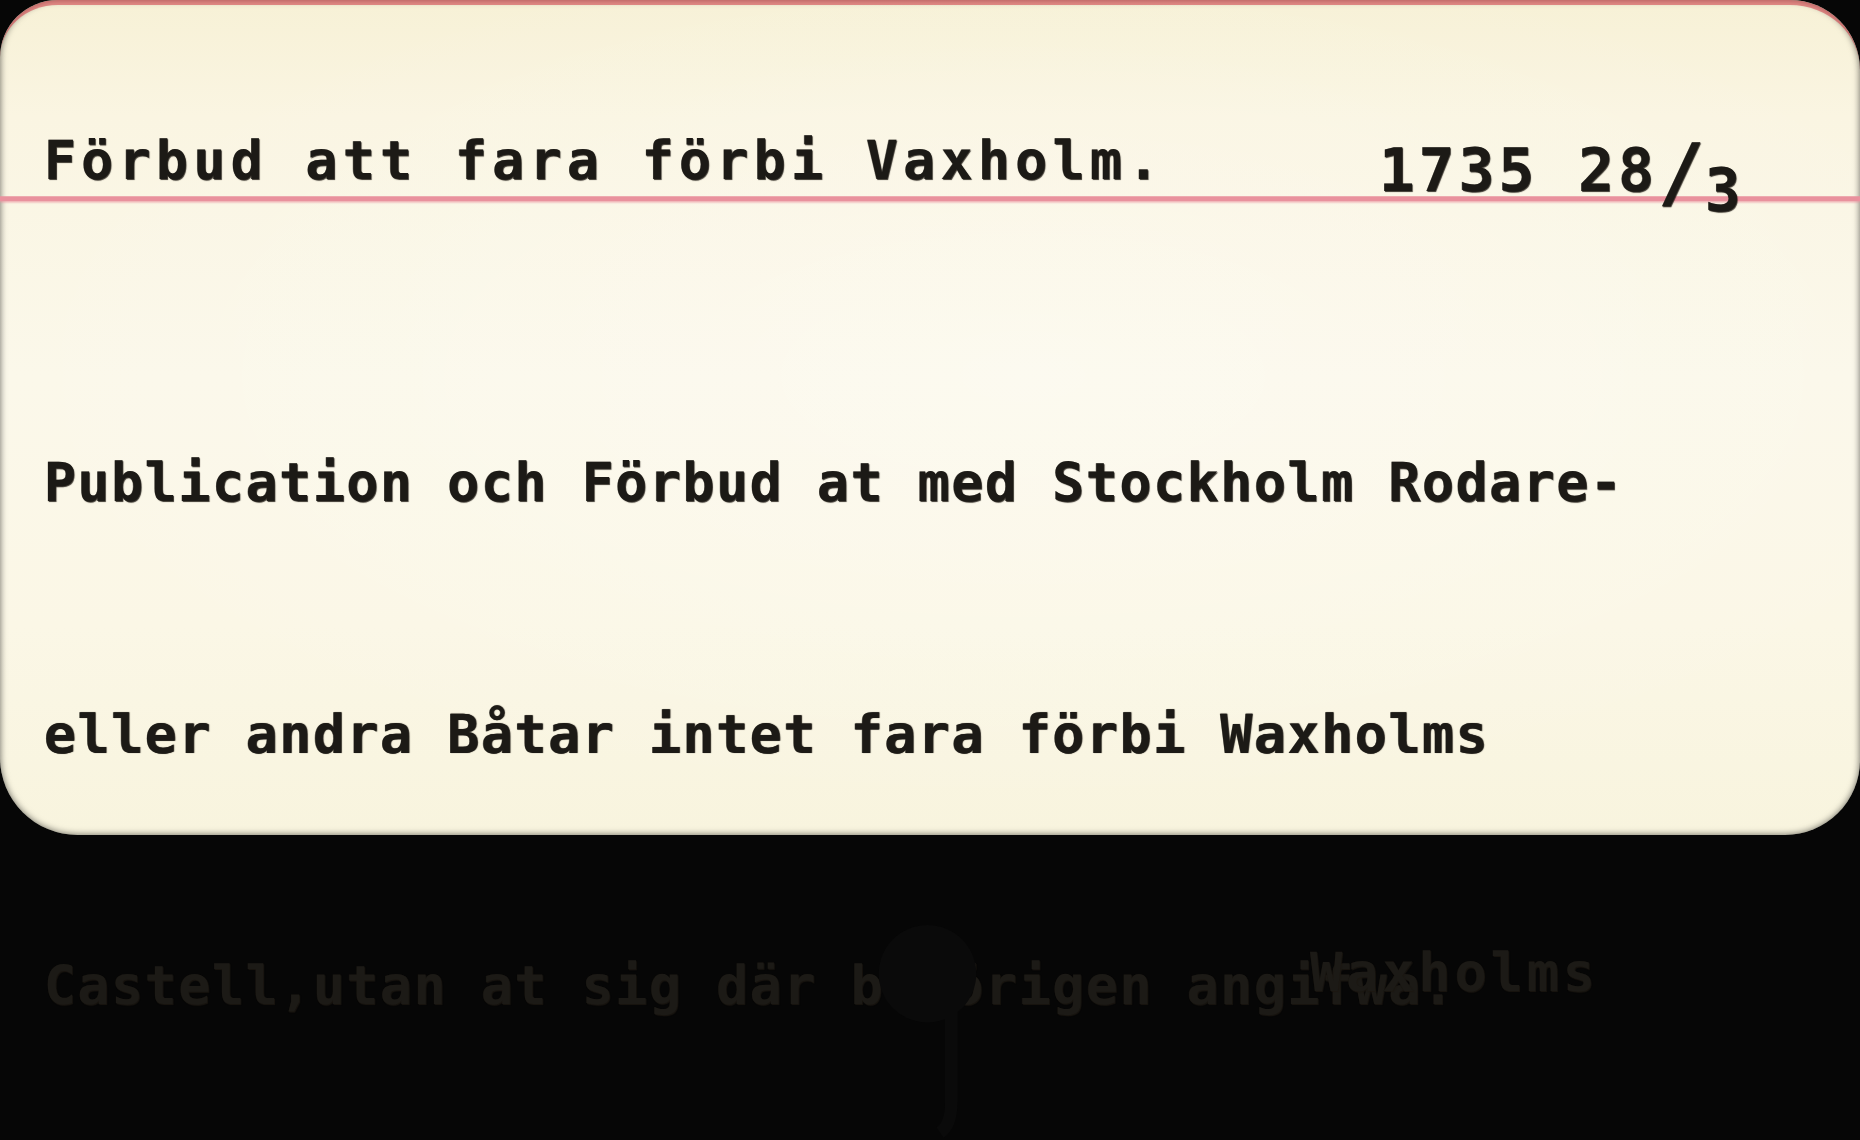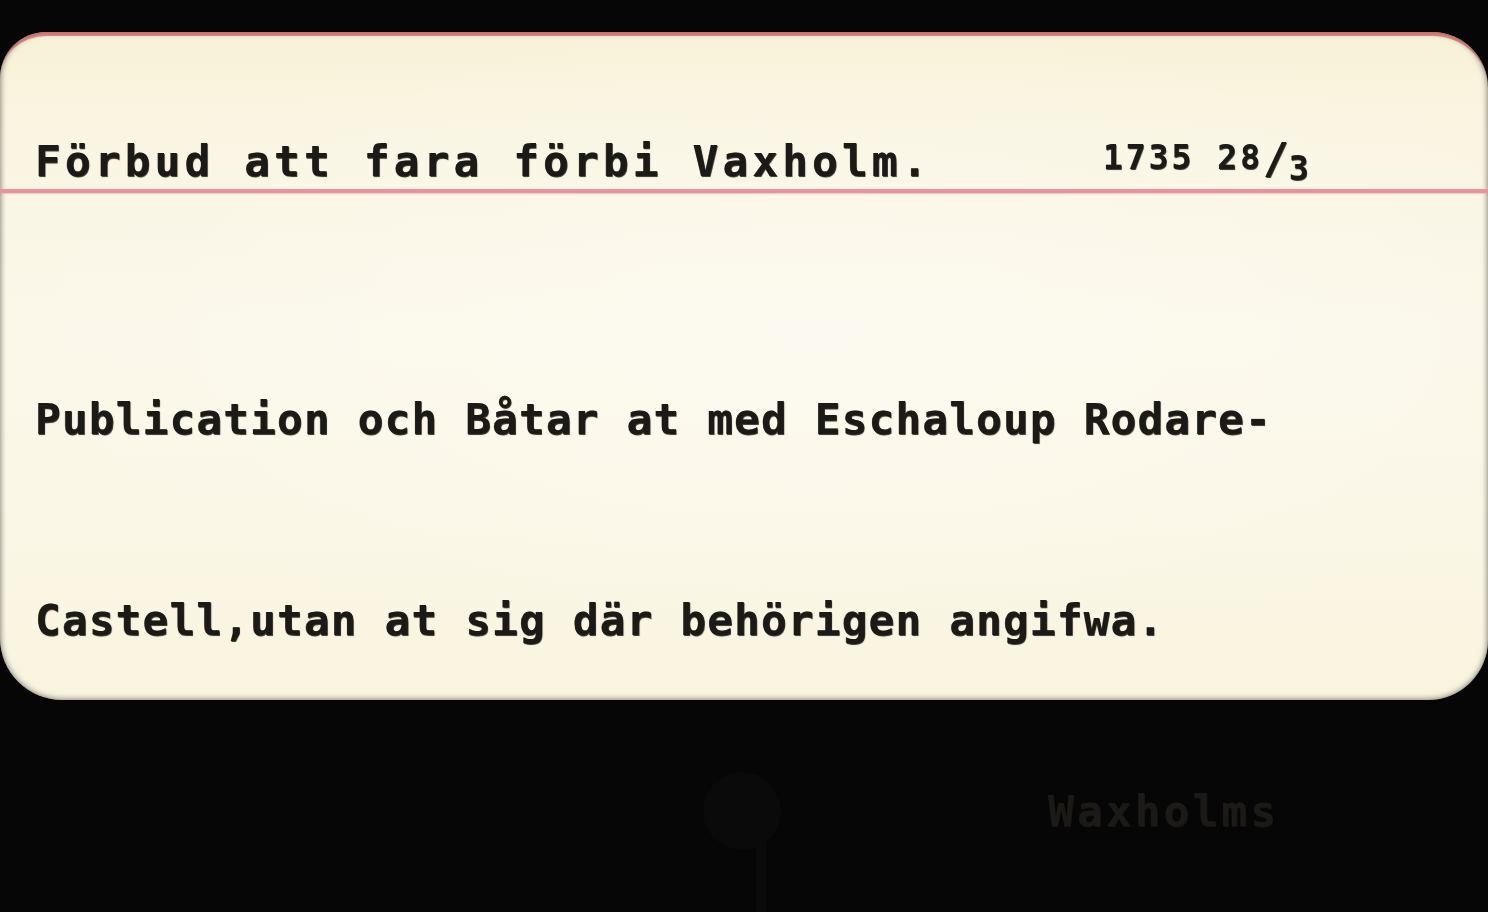--- a/index.html
+++ b/index.html
@@ -1,17 +1,17 @@
 <!DOCTYPE html>
 <html style="--background: #060606; --card_bg: #faf6e4; --rule: #e9919d; --ink: #1c1a16; --edge_red: #d53c48; --hole: #0a0a0a;"><head>
 <meta charset="utf-8">
 <style>
   html,body{margin:0;padding:0;width:1488px;height:912px;overflow:hidden;}
   body{background:var(--background,#060606);font-family:"DejaVu Sans Mono","Liberation Mono",monospace;}
-  .stage{position:absolute;inset:0;width:1488px;height:671px;margin-top:32px;}
+  .stage{position:absolute;inset:0;width:1488px;height:671px;}
 
   .card{
     position:absolute;left:0;top:0;right:0;bottom:3px;
     background:
       radial-gradient(ellipse 1200px 500px at 55% 45%, rgba(255,255,255,0.28), rgba(255,255,255,0) 70%),
       linear-gradient(180deg,#f7f1d6 0%,#faf5e2 14%,#fbf8ea 45%,#fbf7e6 75%,#f8f4de 100%);
     border-radius:46px 56px 60px 62px;
     box-shadow:0 0 6px rgba(0,0,0,0.6) inset;
   }
   
@@ -35,21 +35,21 @@
     text-shadow:0.6px 0.6px 0.7px rgba(28,24,18,0.85), -0.3px 0 0.5px rgba(28,24,18,0.45);
     white-space:pre;
   }
 
   .title{
     position:absolute;left:35px;top:108px;
     font-size:43px;line-height:1;letter-spacing:4px;
   }
   .date{
     position:absolute;left:1103px;top:101px;
-    font-size:33px;line-height:1;letter-spacing:3px;z-index:2;
+    font-size:48px;line-height:1;letter-spacing:3px;z-index:2;
   }
   .date .slash{font-size:1.3em;position:relative;top:0.1em;letter-spacing:0;}
   .date .day{position:relative;top:0.33em;letter-spacing:0;}
 
   .body-block{
     position:absolute;left:35px;top:220px;
     font-size:43px;line-height:67px;letter-spacing:1px;
   }
 
   .imprint{
@@ -67,21 +67,22 @@
 <div class="stage">
   <div class="card">
 
     <div class="rule"></div>
 
     <div class="title type">Förbud att fara förbi Vaxholm.</div>
 
     <div class="date type"><span>1735 28</span><span class="slash">/</span><span class="day">3</span></div>
 
     <div class="body-block type">
-      <div>Publication och Båtar at med Eschaloup Rodare-</div>
+      <div>Publication och Förbud at med Stockholm Rodare-</div>
+      <div>eller andra Båtar intet fara förbi Waxholms</div>
       <div>Castell,utan at sig där behörigen angifwa.</div>
     </div>
 
     <div class="imprint type">
       <div>Waxholms</div>
       
     </div>
 
     <svg class="hole-svg" viewBox="0 0 1488 912" xmlns="http://www.w3.org/2000/svg">
       <circle cx="742" cy="779" r="39"></circle>

